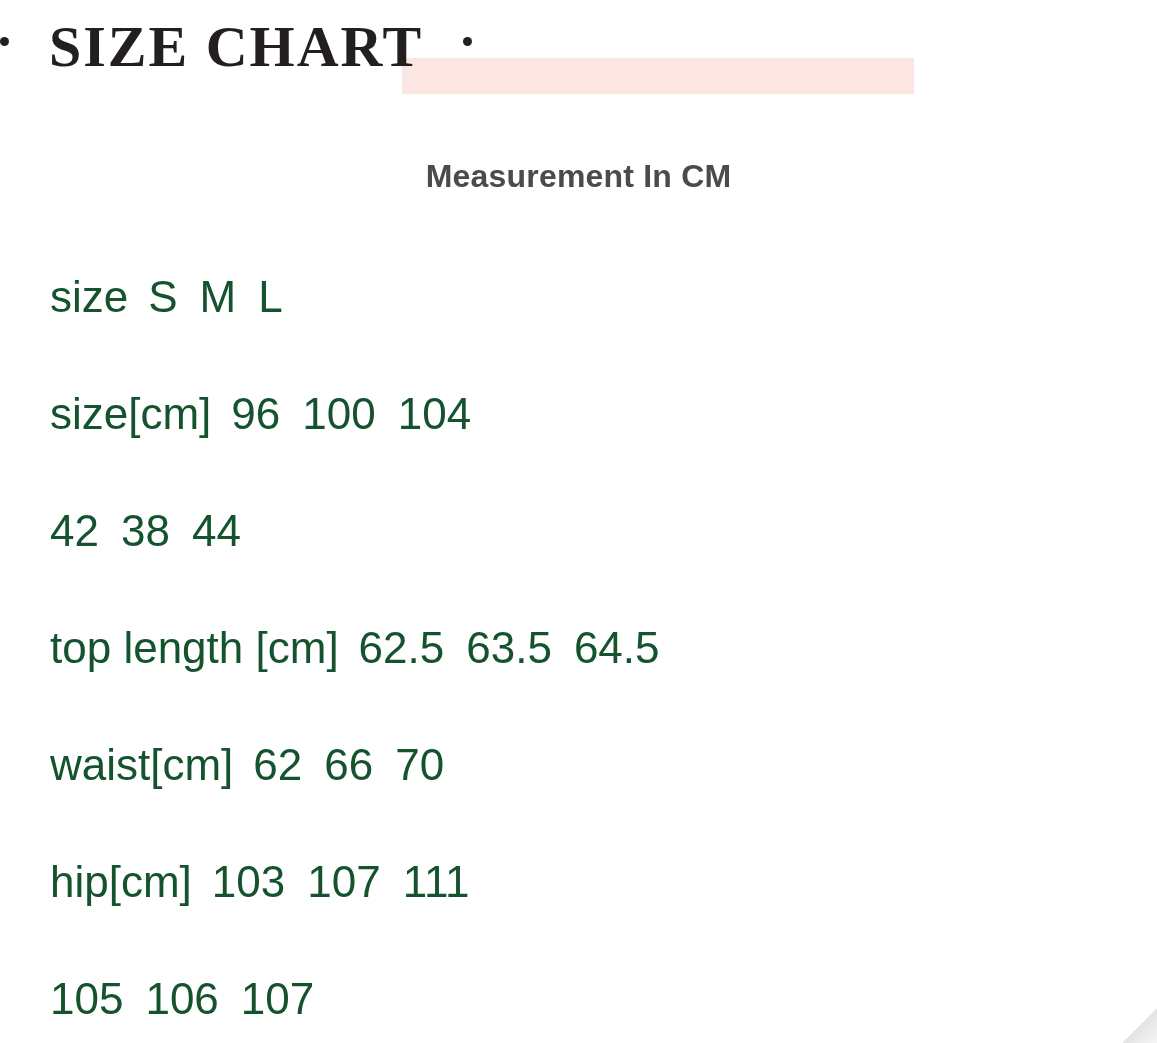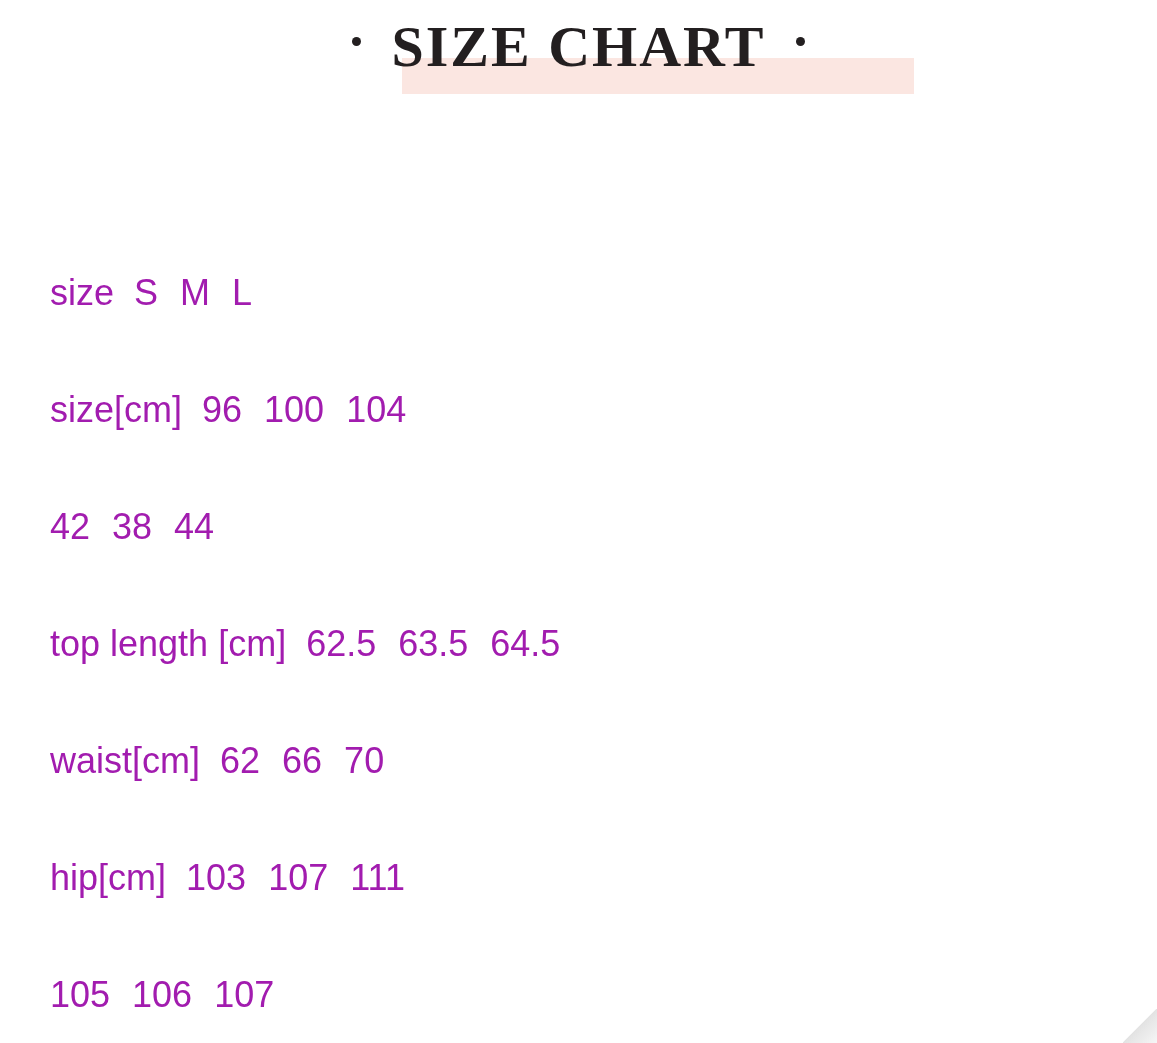--- a/index.html
+++ b/index.html
@@ -36,22 +36,21 @@
     height: 36px;
     background: #fbe6e1;
   }
   .title-row {
     position: absolute;
     left: 0;
     top: 18px;
     width: 100%;
     display: flex;
     align-items: center;
-    justify-content: center;
-    gap: 30px;
+    gap: 40px;
   }
   .title-dot {
     width: 9px;
     height: 9px;
     border-radius: 50%;
     background: #231f20;
     display: inline-block;
     position: relative;
     top: -6px;
   }
@@ -81,22 +80,22 @@
   
   .rows {
     position: absolute;
     left: 50px;
     top: 272px;
     width: 1060px;
   }
   .row {
     display: flex;
     align-items: baseline;
-    font-size: 36px;
-    color: #a21caf;
+    font-size: 44px;
+    color: #14532d;
     height: 117px;
     white-space: nowrap;
     font-weight: 400;
   }
   .row-label {
     margin-right: 20px;
   }
   .row-values {
     display: flex;
   }
@@ -124,20 +123,21 @@
 
   <div class="title-wrap">
     <div class="title-highlight"></div>
     <div class="title-row">
       <span class="title-dot"></span>
       <span class="title-text">SIZE CHART</span>
       <span class="title-dot"></span>
     </div>
   </div>
 
+  <div class="subtitle">Measurement In CM</div>
 
   <div class="rows">
 
     <div class="row">
       <span class="row-label">size</span>
       <span class="row-values">
         <span class="cell">S</span>
         <span class="cell">M</span>
         <span class="cell">L</span>
       </span>

